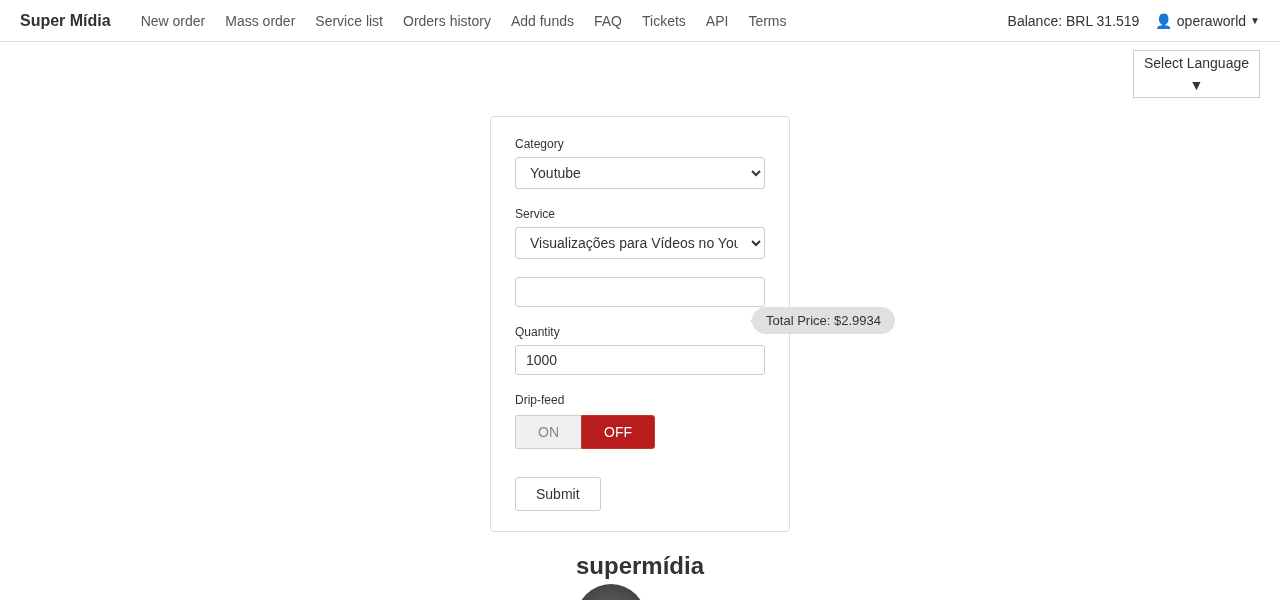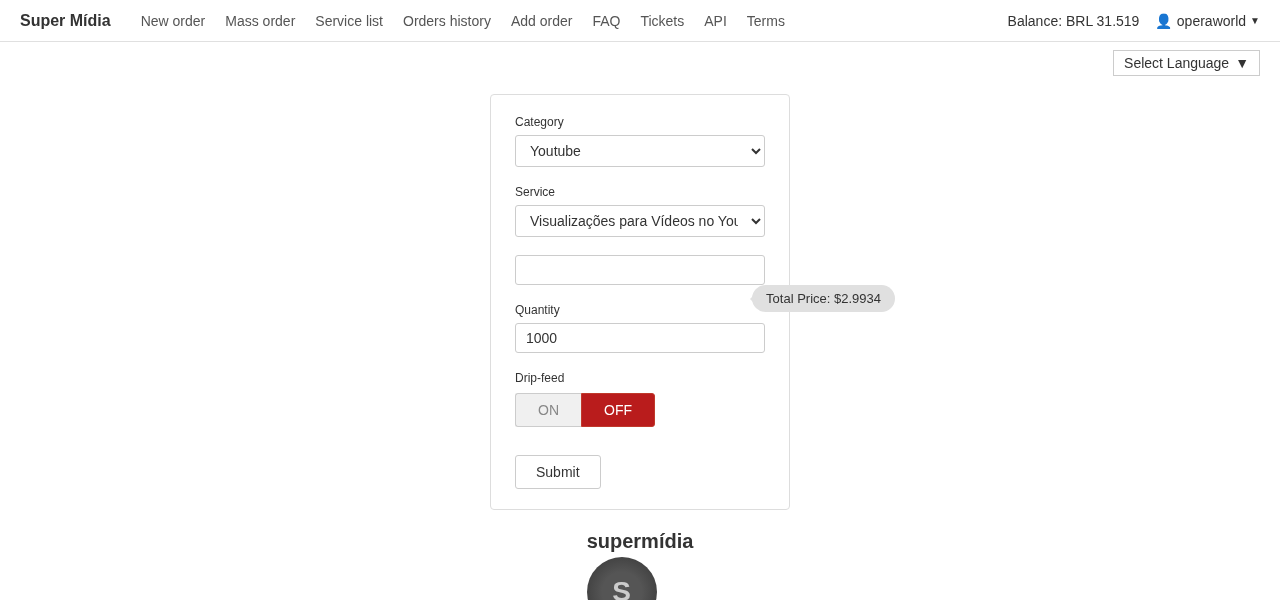--- a/index.html
+++ b/index.html
@@ -58,20 +58,21 @@
     .language-select {
       display: flex;
       align-items: center;
       gap: 6px;
       border: 1px solid #ccc;
       padding: 4px 10px;
       font-size: 14px;
       cursor: pointer;
       background: #fff;
       color: #333;
+      flex-direction: column;
     }
 
     
     .main-content {
       padding: 10px 20px 20px 20px;
     }
     .form-card {
       background: #fff;
       border: 1px solid #ddd;
       border-radius: 4px;
@@ -180,40 +181,40 @@
       justify-content: center;
       position: relative;
     }
     .logo-circle::after {
       content: 'S';
       font-size: 28px;
       font-weight: bold;
       color: #ccc;
     }
     .footer-logo-text {
-      font-size: 20px;
+      font-size: 24px;
       font-weight: bold;
       color: #333;
       margin-bottom: 4px;
     }
     .footer-logo-wrap {
       text-align: center;
     }
   </style>
 </head>
 <body>
 
 <nav class="navbar">
   <a class="navbar-brand">Super Mídia</a>
   <div class="navbar-links">
     <a>New order</a>
     <a>Mass order</a>
     <a>Service list</a>
     <a>Orders history</a>
-    <a>Add order</a>
+    <a>Add funds</a>
     <a>FAQ</a>
     <a>Tickets</a>
     <a>API</a>
     <a>Terms</a>
   </div>
   <div class="navbar-right">
     <span class="balance-text">Balance: BRL 31.519</span>
     <div class="user-dropdown">
       <span>👤</span>
       <span>operaworld</span>

